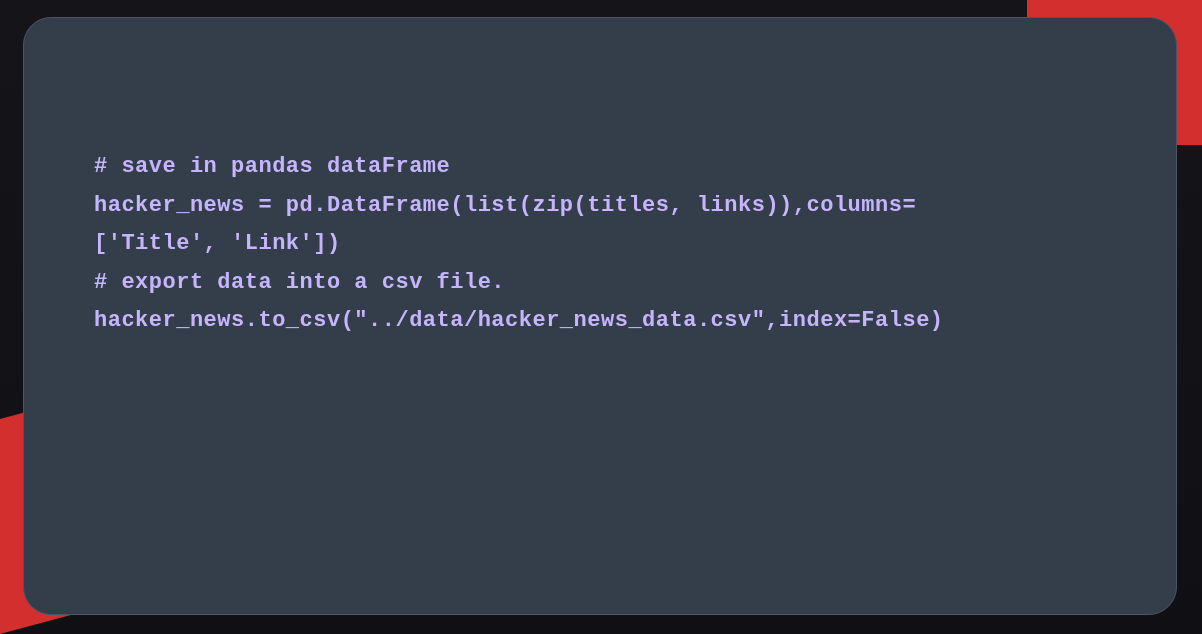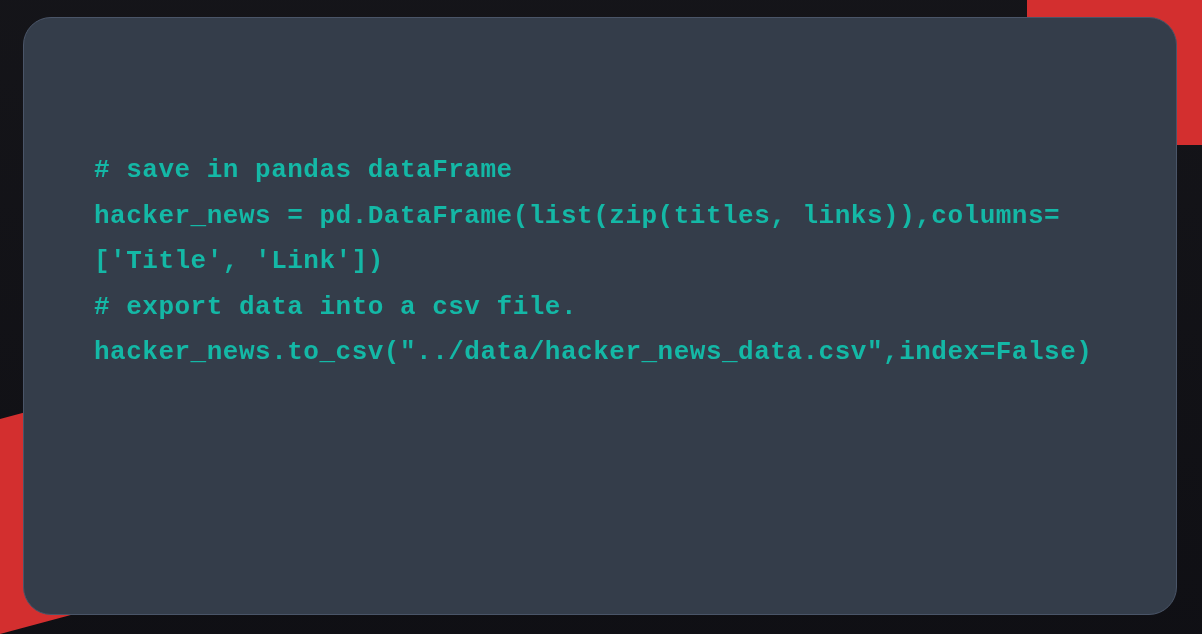--- a/index.html
+++ b/index.html
@@ -52,22 +52,22 @@
       left: 23px;
       width: 1154px;
       height: 598px;
       background: #343d4a;
       border-radius: 28px;
       border: 1px solid #4a5568;
       padding: 130px 70px 70px 70px;
     }
     
     .code-block {
-      color: #14b8a6;
-      font-size: 26px;
+      color: #c4b5fd;
+      font-size: 22px;
       line-height: 1.75;
       font-weight: 600;
       white-space: pre-wrap;
       font-family: 'Consolas', 'Monaco', 'Courier New', monospace;
       letter-spacing: 0.5px;
     }
     
     .code-line {
       display: block;
     }

